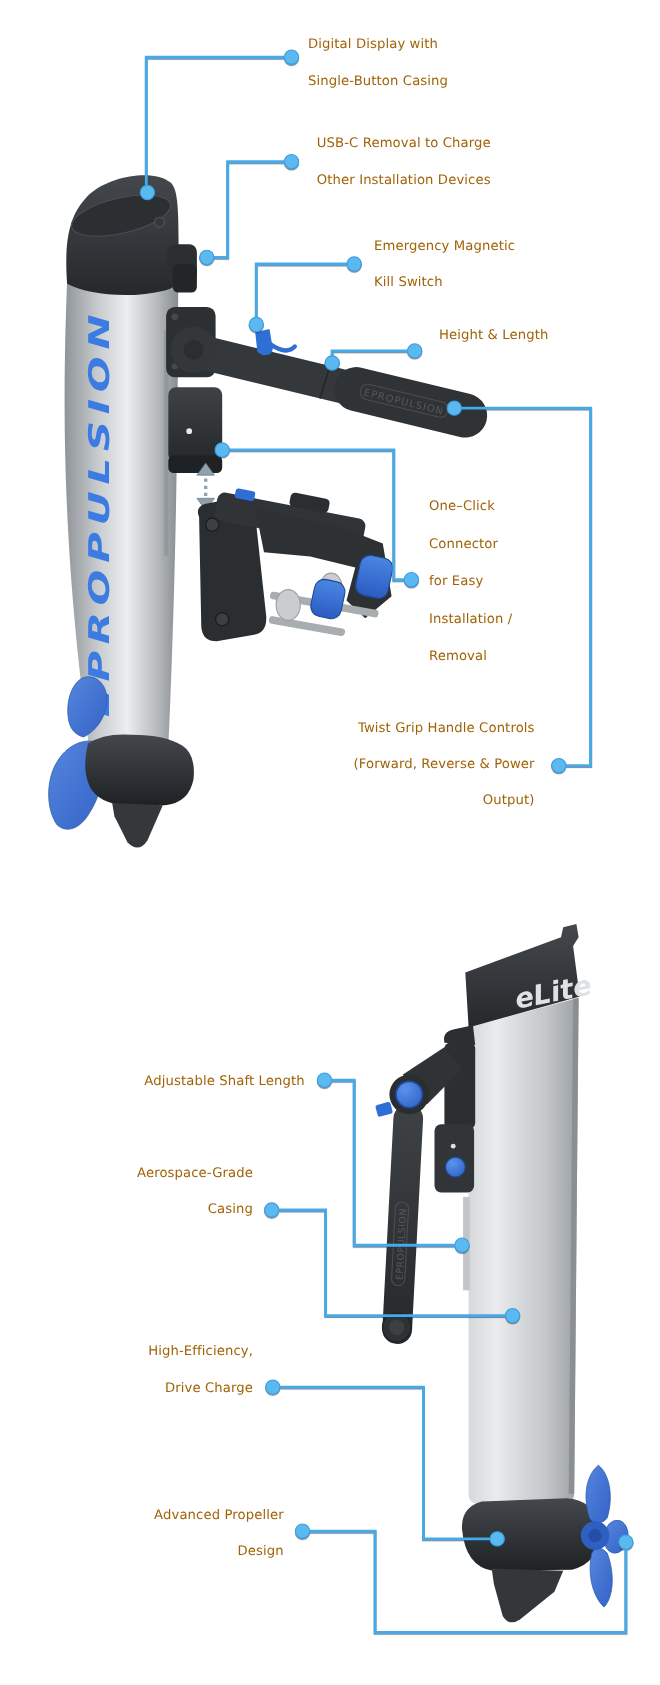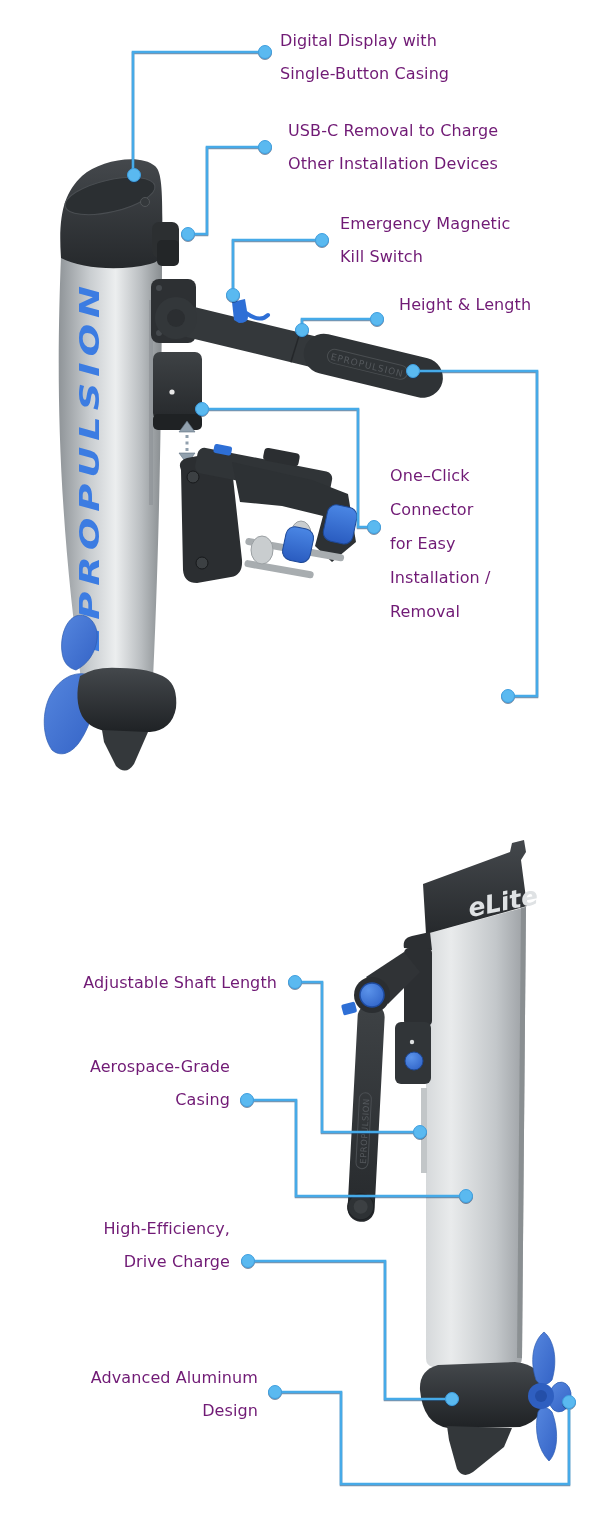--- a/index.html
+++ b/index.html
@@ -6,29 +6,29 @@
   #canvas{
     position:relative;
     width:600px;height:1532px;
     background:#ffffff;
     overflow:hidden;
     font-family:"DejaVu Sans", sans-serif;
   }
   #art{position:absolute;left:0;top:0;width:600px;height:1532px;}
   .callout{
     position:absolute;
-    font-size:16px;
+    font-size:12px;
     line-height:33px;
     font-weight:500;
-    color:#701a75;
+    color:#a16207;
     letter-spacing:.1px;
     white-space:nowrap;
   }
   .callout.right{text-align:right;}
-  .callout.lh34{line-height:34px;margin-top:16px;}
+  .callout.lh34{line-height:34px;}
 </style>
 </head>
 <body>
 
 <div id="canvas">
 
   <svg id="art" viewBox="0 0 600 1532">
     <defs>
       <linearGradient id="silverH" x1="0" y1="0" x2="1" y2="0">
         <stop offset="0" stop-color="#8f9498"></stop>
@@ -255,33 +255,38 @@
   </div>
 
   <div class="callout lh34" style="left:390px;top:443px">
     <div>One–Click</div>
     <div>Connector</div>
     <div>for Easy</div>
     <div>Installation /</div>
     <div>Removal</div>
   </div>
 
+  <div class="callout right" style="right:114px;top:645px">
+    <div>Twist Grip Handle Controls</div>
+    <div>(Forward, Reverse &amp; Power</div>
+    <div>Output)</div>
+  </div>
 
   <div class="callout right" style="right:323px;top:966px">
     <div>Adjustable Shaft Length</div>
   </div>
 
   <div class="callout right" style="right:370px;top:1050px">
     <div>Aerospace-Grade</div>
     <div>Casing</div>
   </div>
 
   <div class="callout right" style="right:370px;top:1212px">
     <div>High-Efficiency,</div>
     <div>Drive Charge</div>
   </div>
 
   <div class="callout right" style="right:342px;top:1361px">
-    <div>Advanced Aluminum</div>
+    <div>Advanced Propeller</div>
     <div>Design</div>
   </div>
 
 </div>
 
 </body></html>

